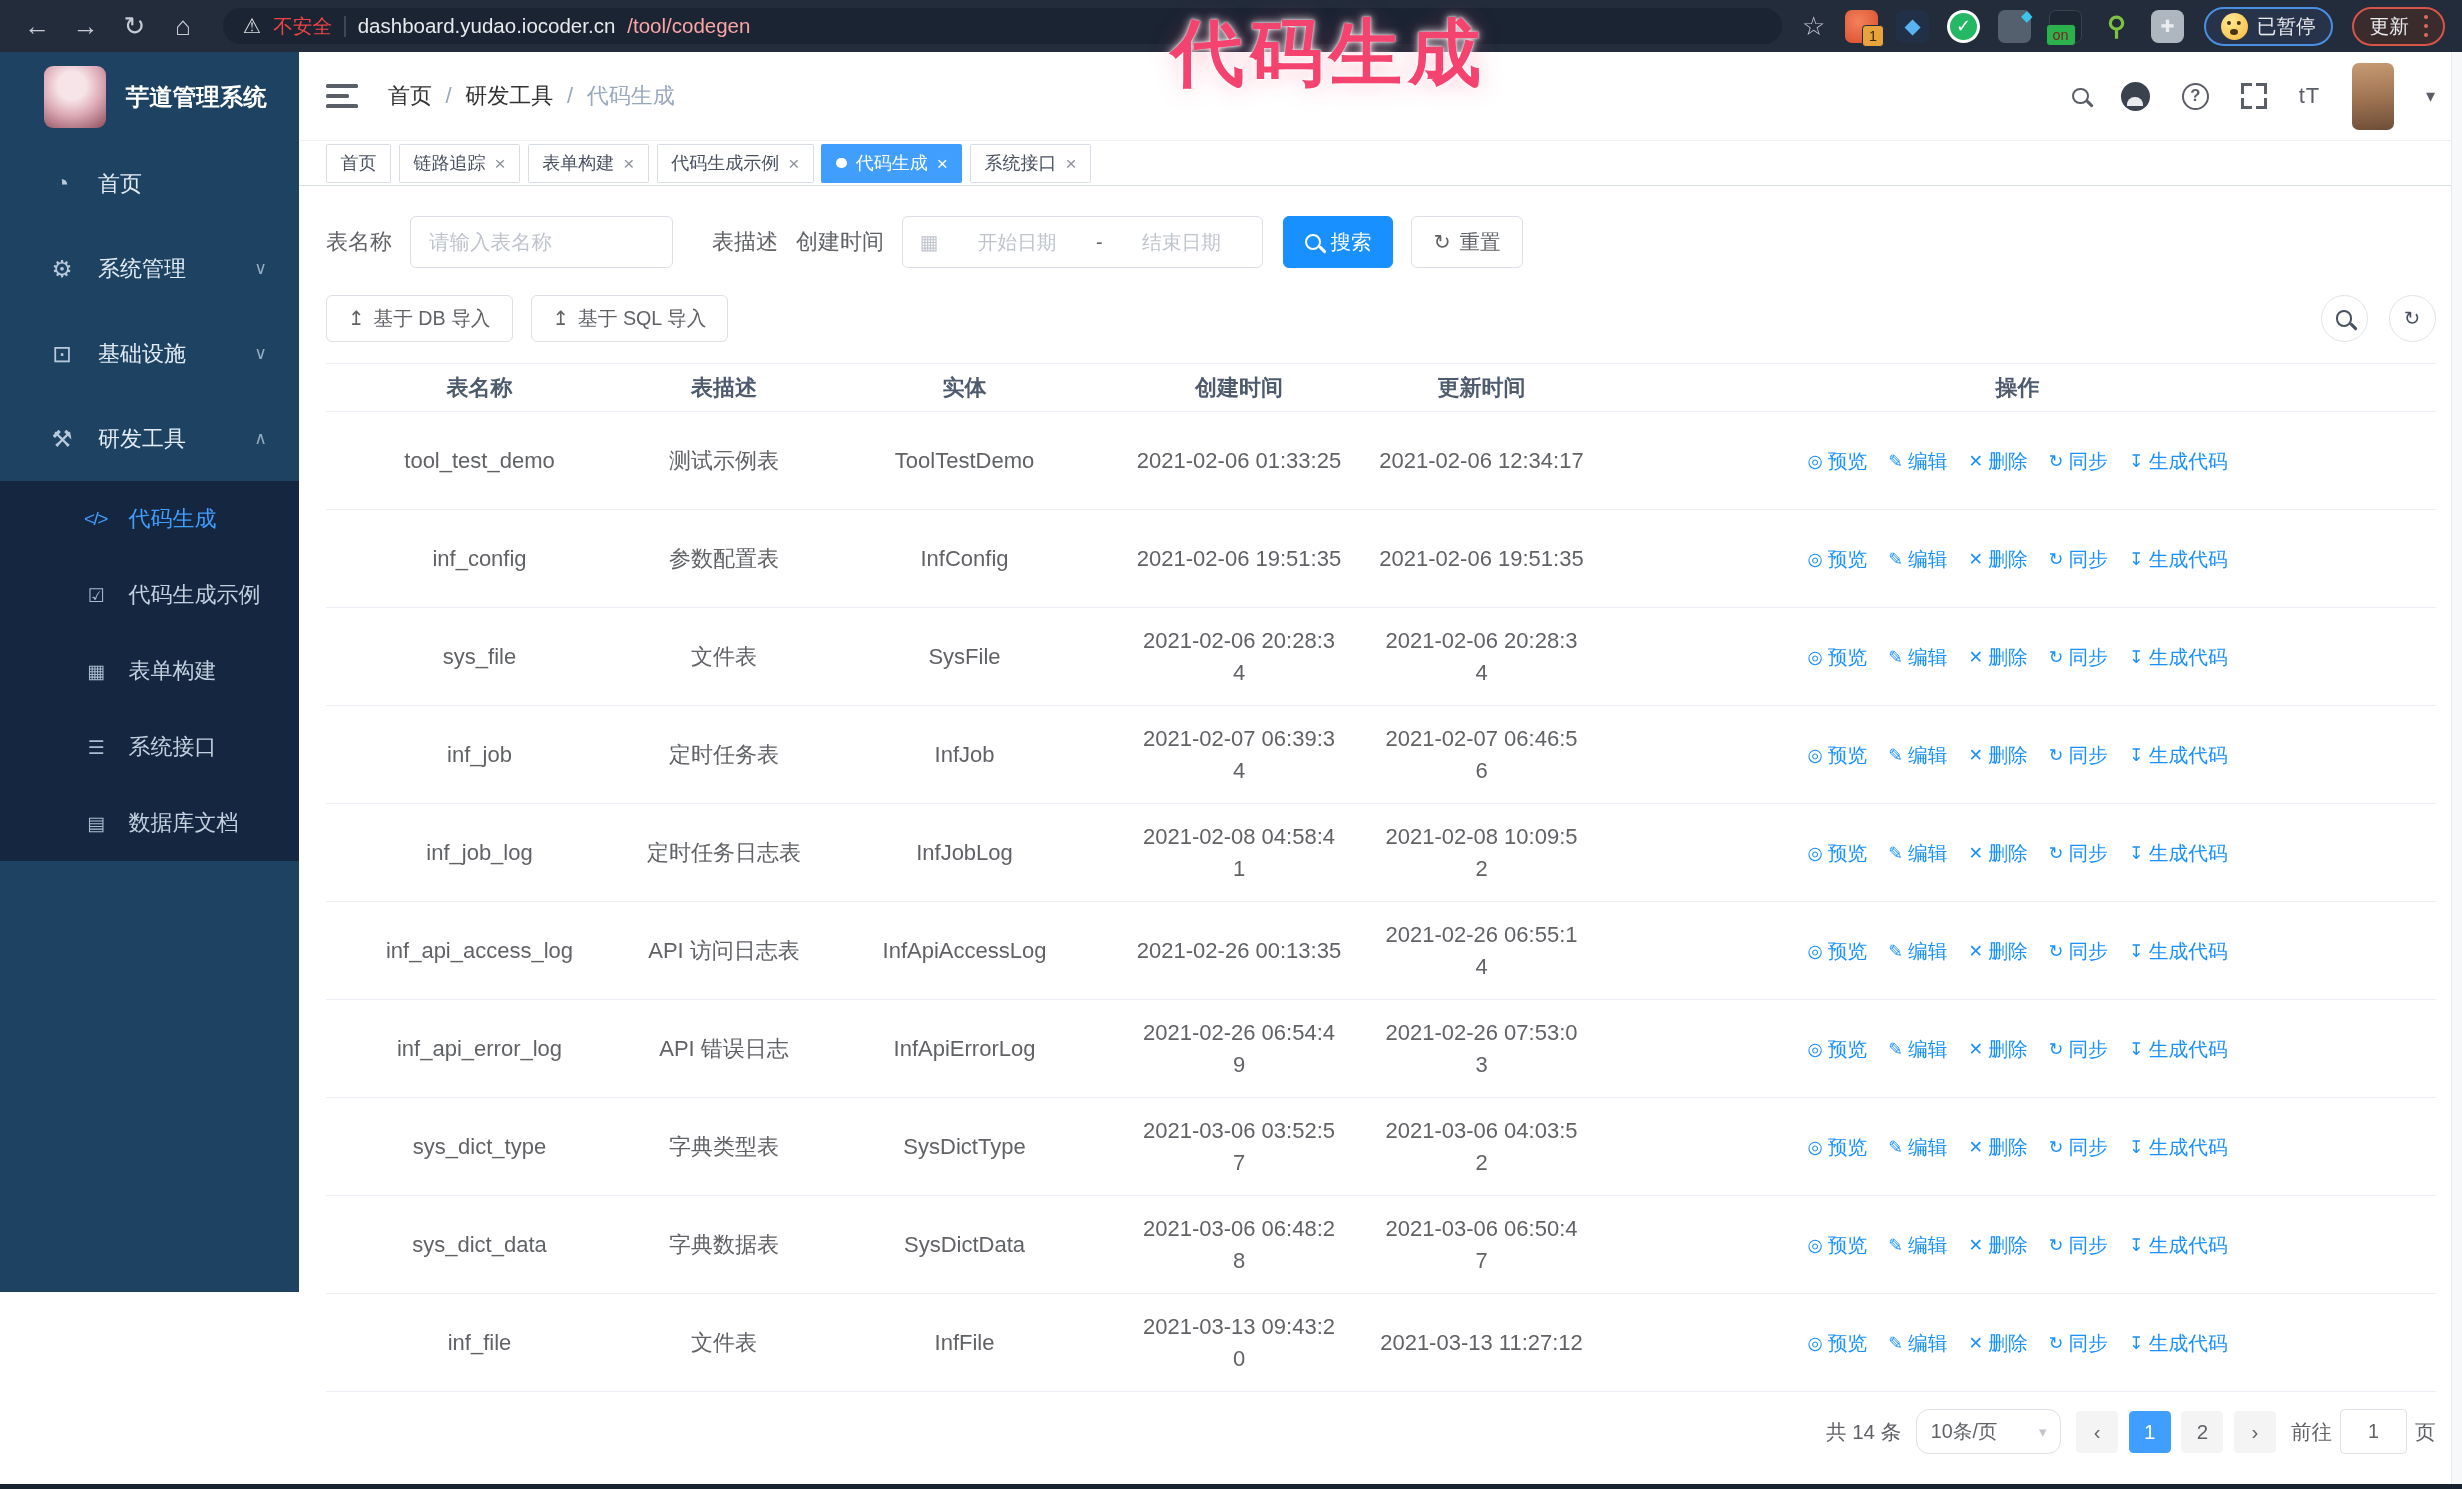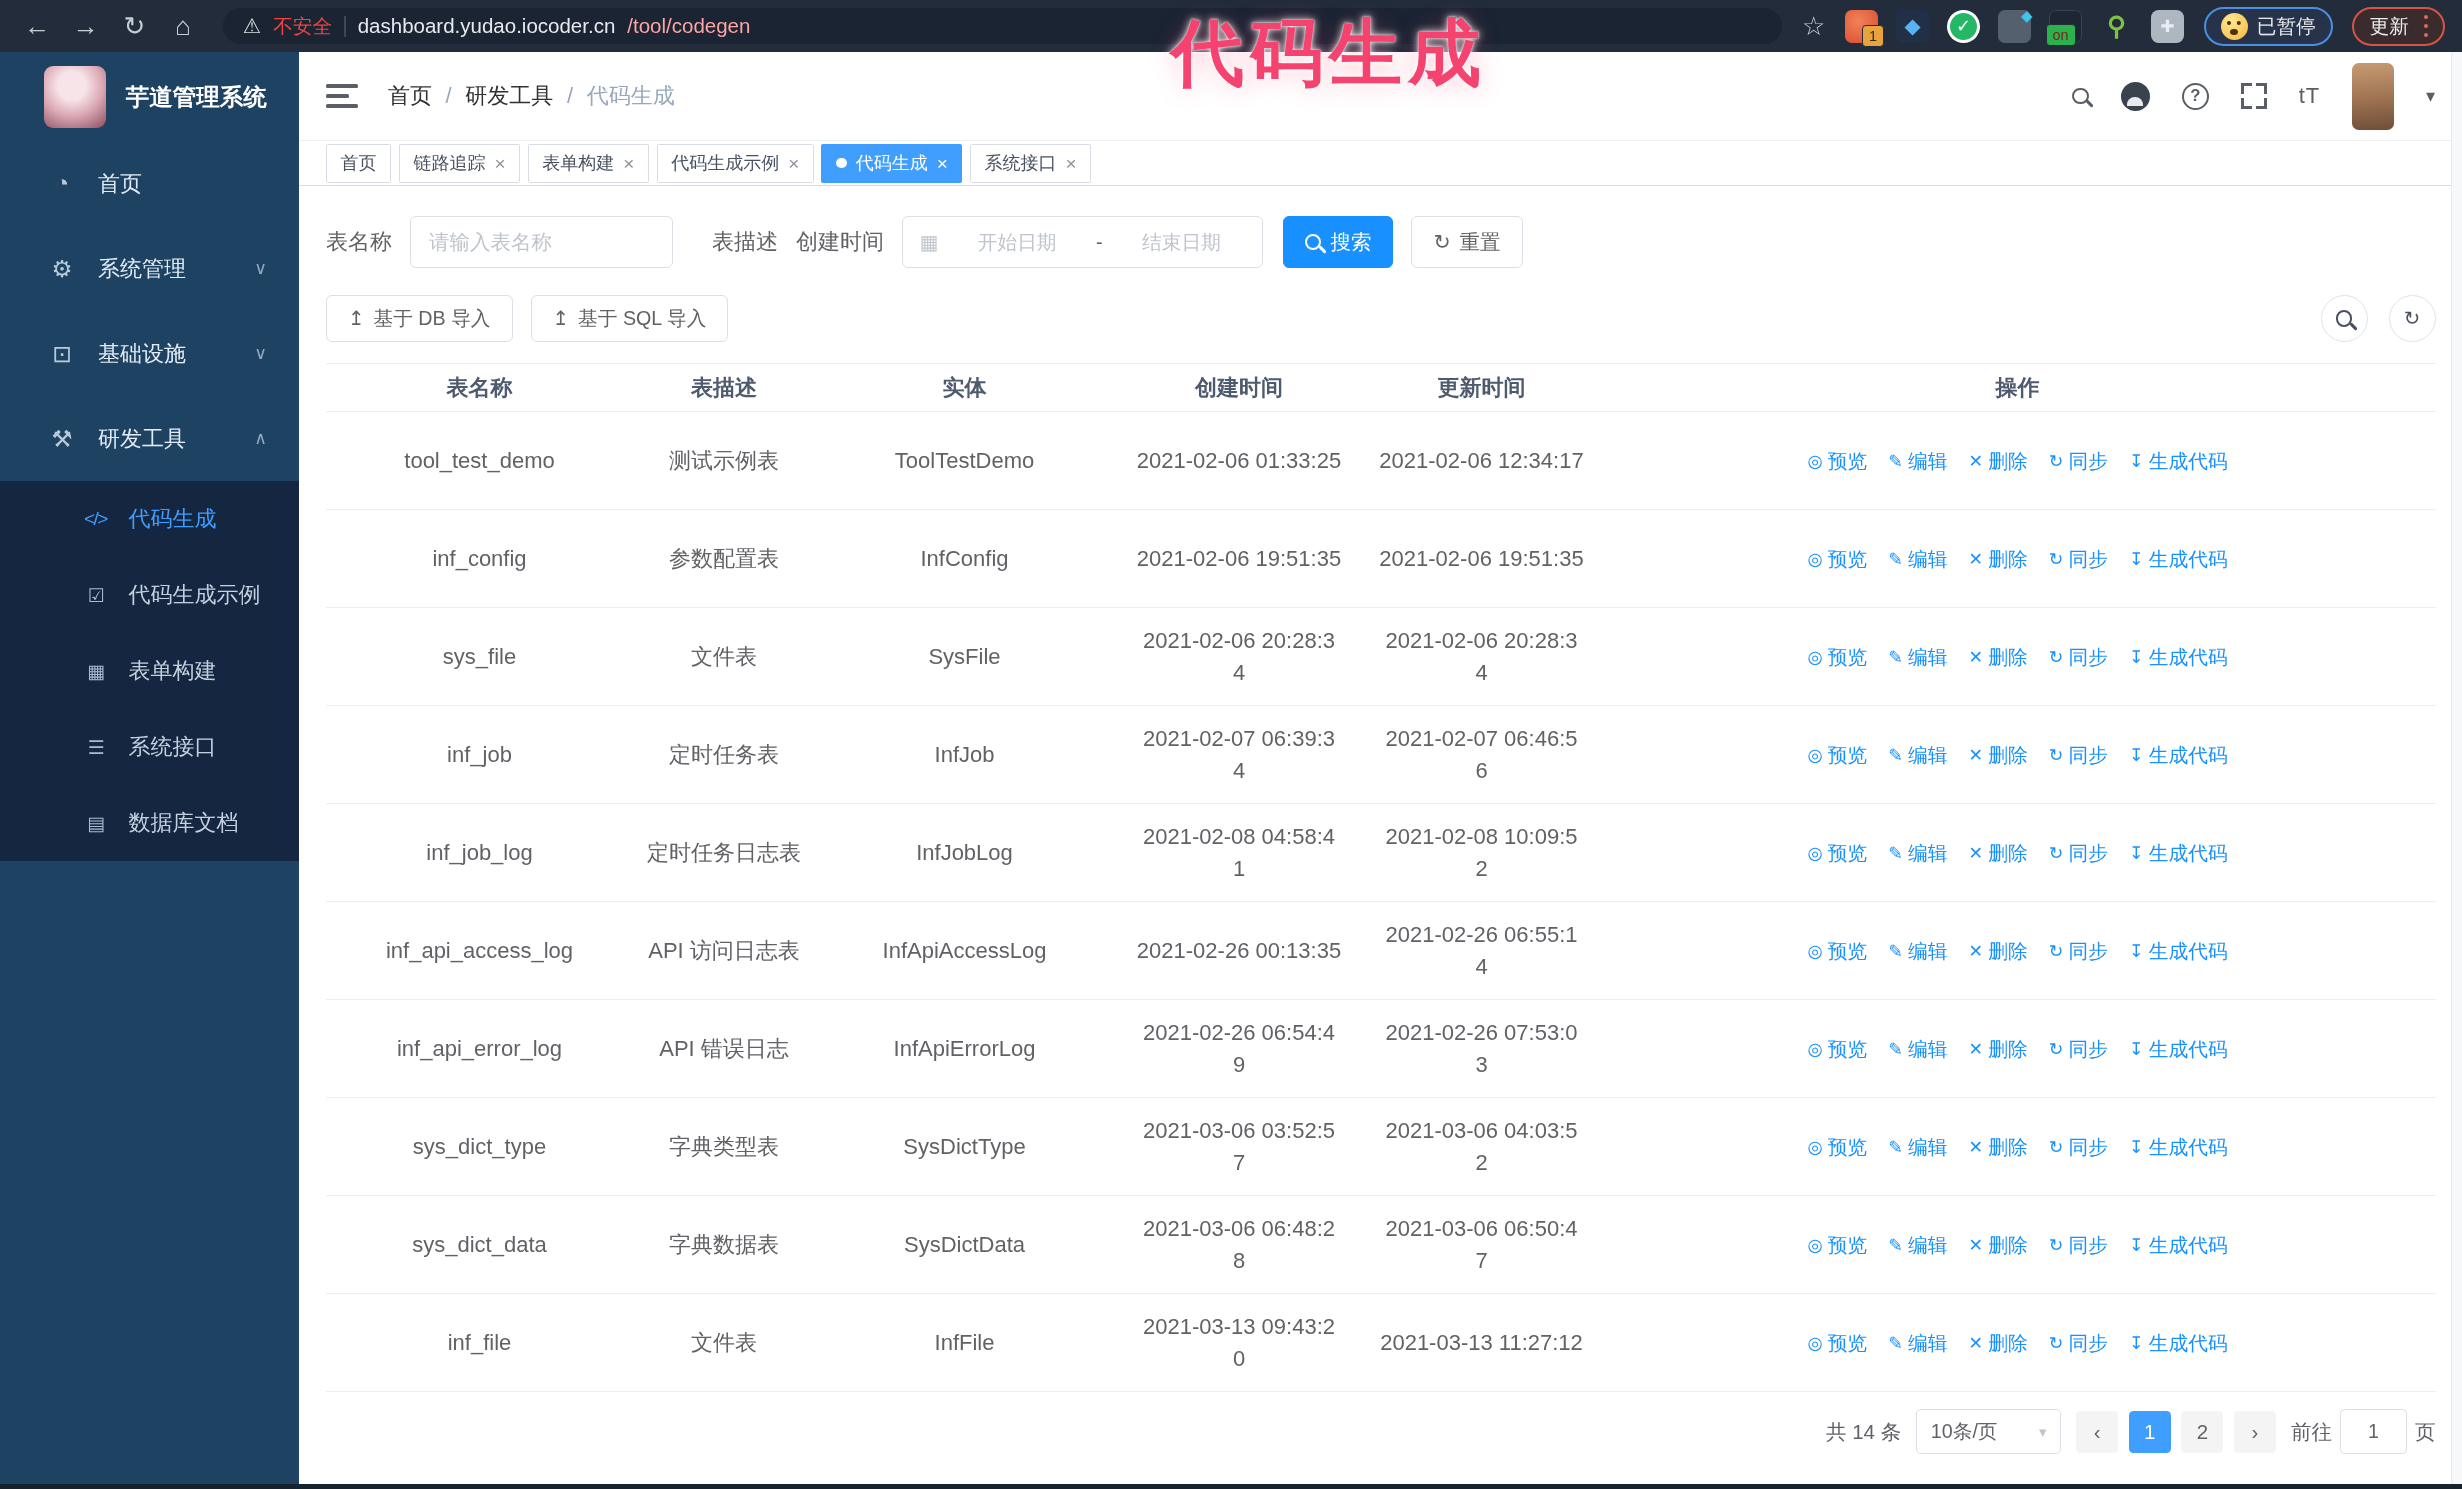--- a/index.html
+++ b/index.html
@@ -48,21 +48,21 @@
   .face::after{content:"";position:absolute;left:9.8px;top:16px;width:7.6px;height:6px;border-radius:50%;background:#4a3310}
   .dots{display:flex;flex-direction:column;gap:4.5px;margin-left:6px}
   .dots i{width:4.5px;height:4.5px;border-radius:50%;background:#e06a5e}
 
   
   .annotation{position:absolute;left:1171px;top:0px;font-size:73px;font-weight:700;color:#f4436f;
     letter-spacing:6px;z-index:60;line-height:1.45;
     text-shadow:0 0 2.3px #ffffff,0 0 9px rgba(255,255,255,.95),0 0 23px rgba(244,67,111,.35)}
 
   
-  .app{display:flex;height:1432px}
+  .app{display:flex;height:1240px}
   .sidebar{width:299px;background:#1e4262;flex-shrink:0;display:flex;flex-direction:column}
   .logo-row{height:89px;display:flex;align-items:center;padding-left:44px;gap:19.7px}
   .logo{width:62px;height:62px;border-radius:9px;flex-shrink:0;
     background:radial-gradient(circle at 45% 32%,#f6e4e8 0 26%,#dcaab6 55%,#8d4c5c 100%)}
   .app-title{font-size:23.5px;font-weight:700;color:#fff;white-space:nowrap}
   .mi{height:85px;display:flex;align-items:center;padding:0 32px 0 44px;font-size:22px;color:#e3ecf6;cursor:pointer}
   .mi .ic{width:36px;font-size:23.5px;color:#b9c9db;margin-right:18px;text-align:center;flex-shrink:0}
   .mi .lbl{flex:1;white-space:nowrap}
   .mi .chev{font-size:17.4px;color:#93a9bf}
   .submenu{background:#152740}
@@ -140,21 +140,21 @@
     border-top:0.8px solid #ebeef5;border-bottom:0.8px solid #ebeef5}
   tbody td{height:98px;font-size:22px;color:#606266;text-align:center;border-bottom:0.8px solid #ebeef5;
     vertical-align:middle;line-height:32px;overflow:hidden}
   .dt-line{white-space:nowrap}
   .ops{display:flex;justify-content:center;gap:21px;align-items:center}
   .alink{color:#1890ff;font-size:19.7px;display:inline-flex;align-items:center;gap:5.3px;cursor:pointer;white-space:nowrap}
   .alink .aic{font-size:17.4px}
 
   .pager{margin-top:10.6px;height:58px;display:flex;align-items:center;justify-content:flex-end;gap:15px;
     font-size:20.5px;color:#606266}
-  .psel{width:145px;height:45px;border:0.8px solid #dcdfe6;border-radius:5px;display:flex;align-items:center;
+  .psel{width:145px;height:45px;border:0.8px solid #dcdfe6;border-radius:13px;display:flex;align-items:center;
     justify-content:space-between;padding:0 13.6px;font-size:19.7px;cursor:pointer}
   .psel .scaret{color:#c0c4cc;font-size:15px}
   .pgroup{display:flex;align-items:center;gap:10.6px}
   .pbtn{min-width:42px;height:42px;border-radius:4.5px;background:#f4f4f5;color:#606266;display:flex;
     align-items:center;justify-content:center;font-size:20.5px;cursor:pointer;padding:0 7.6px}
   .pbtn.active{background:#409eff;color:#fff}
   .goto{display:flex;align-items:center;gap:8px}
   .goto-inp{width:67px;height:45px;border:0.8px solid #dcdfe6;border-radius:4.5px;text-align:center;
     font-size:19.7px;color:#606266;outline:none;font-family:"Liberation Sans",sans-serif}
 

